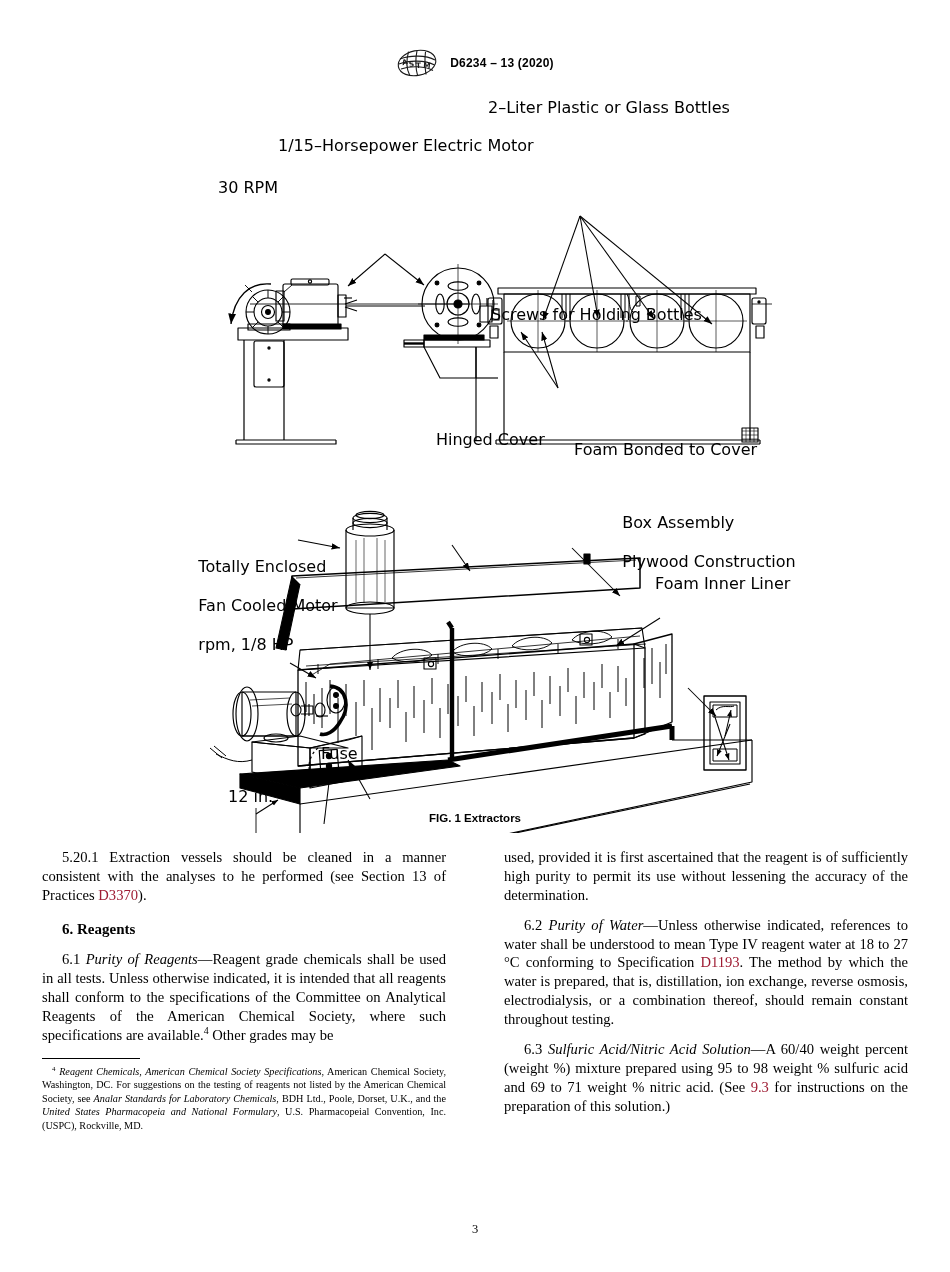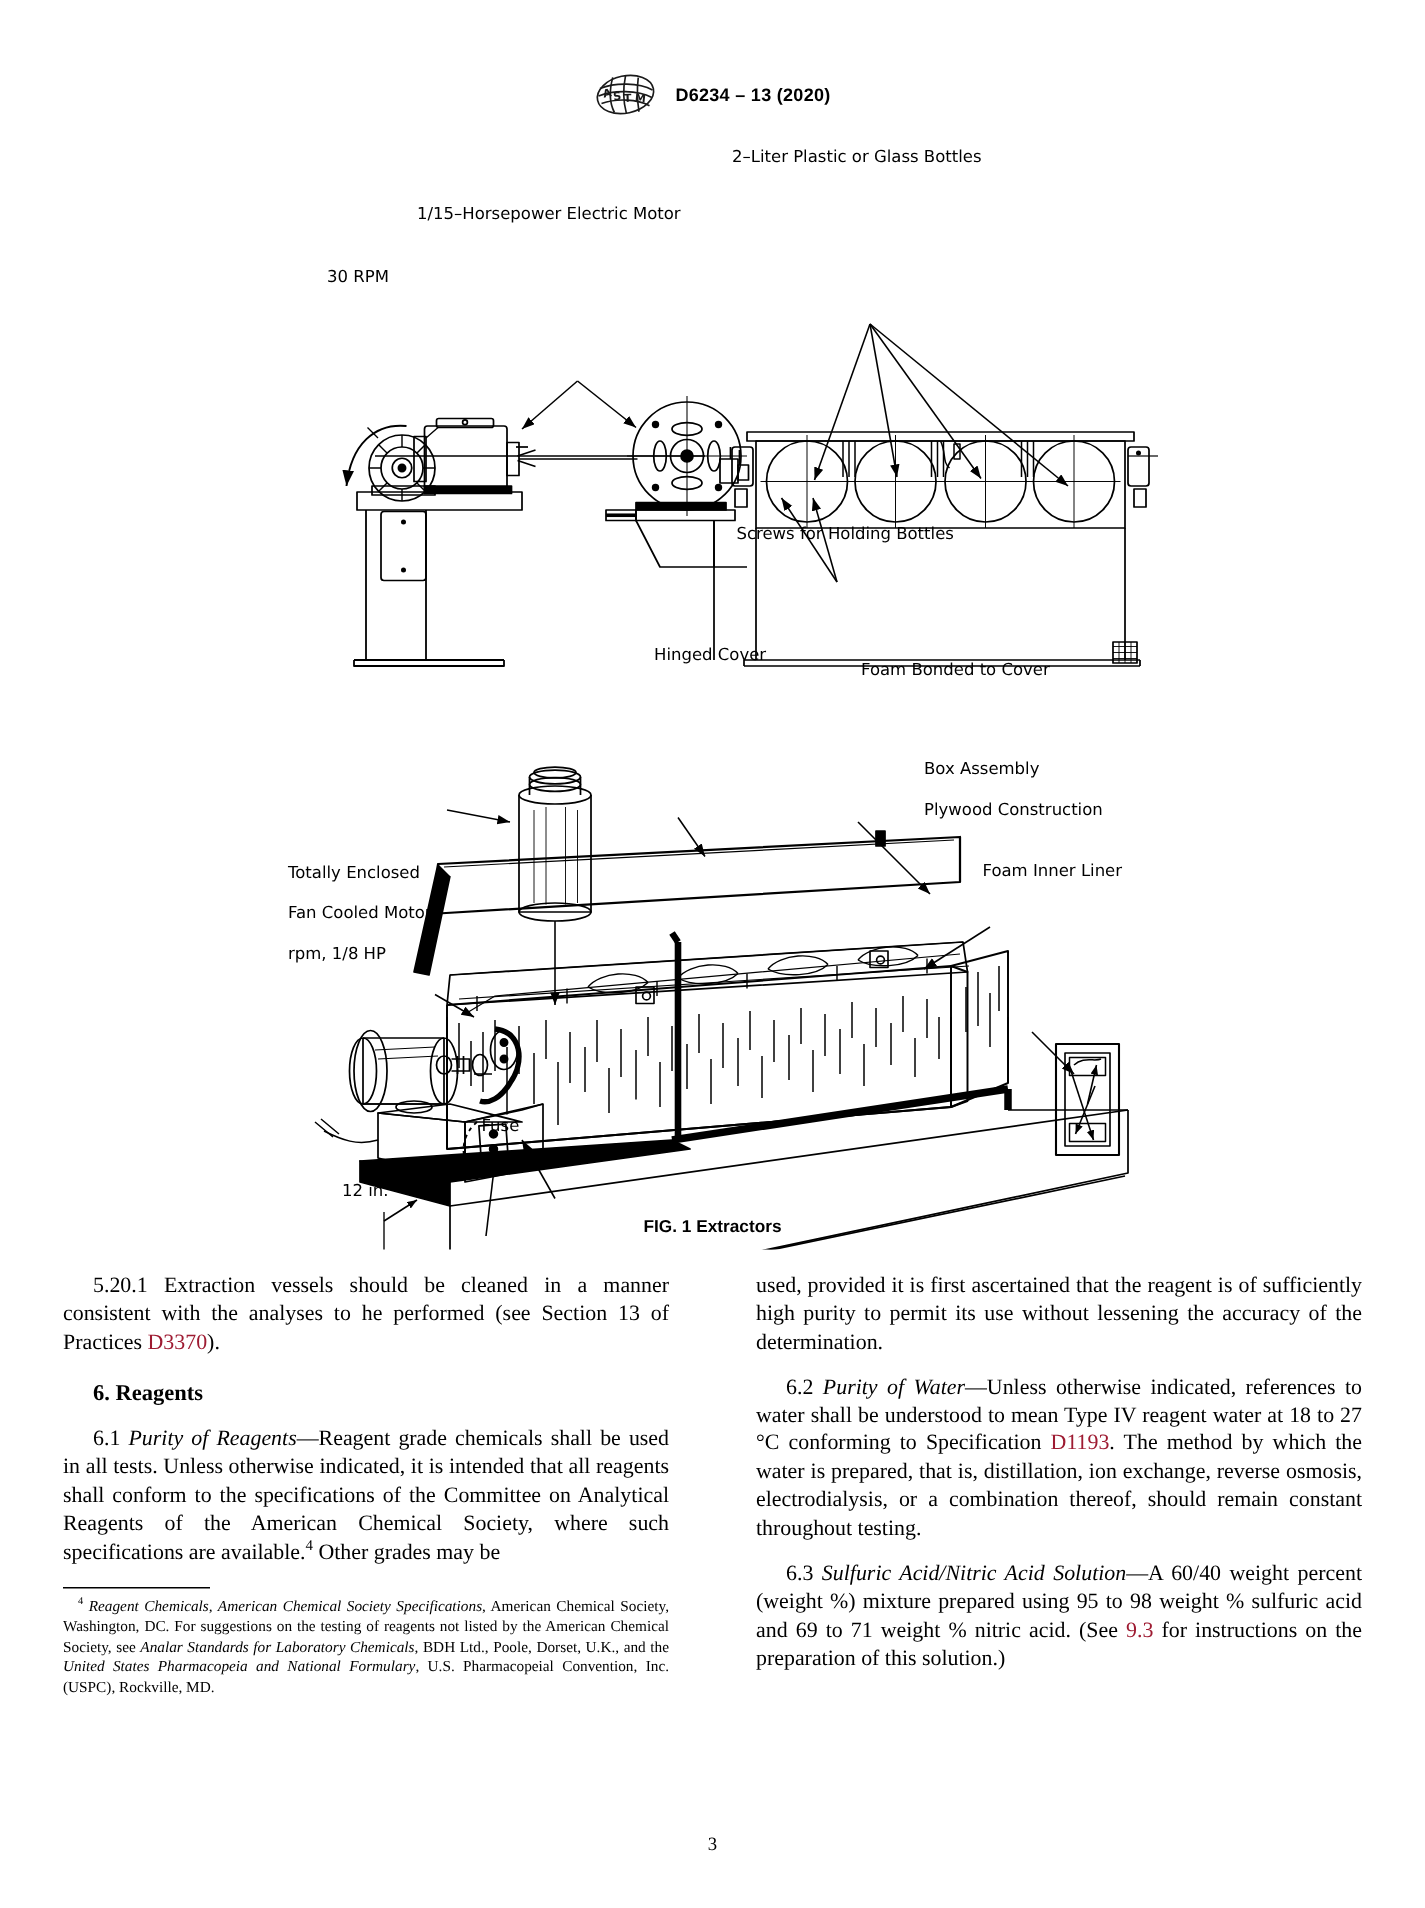--- a/index.html
+++ b/index.html
@@ -58,21 +58,21 @@
     width: 950px;
     text-align: center;
     font-family: "Liberation Sans", "DejaVu Sans", sans-serif;
     font-weight: bold;
     font-size: 11.5px;
   }
 
   .fig-label {
     position: absolute;
     font-family: "DejaVu Sans", "Liberation Sans", sans-serif;
-    font-size: 11px;
+    font-size: 16px;
     line-height: 1.22;
     color: #000;
     white-space: pre;
   }
   .fig-label.center { text-align: left; }
   .fig-label.right  { text-align: right; }
 
   
   .col {
     position: absolute;
@@ -440,36 +440,36 @@
         <path c="" d="M324 736 L330 686" marker-end="url(#ah)"></path>
       </g>
 
     </g>
   </svg>
 
   
   <div class="fig-label" style="left:488px; top:10px;">2–Liter Plastic or Glass Bottles</div>
   <div class="fig-label" style="left:278px; top:48px;">1/15–Horsepower Electric Motor</div>
   <div class="fig-label" style="left:218px; top:90px;">30 RPM</div>
-  <div class="fig-label" style="left:491px; top:217px;margin-top:44px;">Screws for Holding Bottles</div>
+  <div class="fig-label" style="left:491px; top:217px;">Screws for Holding Bottles</div>
 
   
 
   <div class="fig-label" style="left:436px; top:342px;">Hinged Cover</div>
 
   <div class="fig-label" style="left:574px; top:352px;">Foam Bonded to Cover</div>
 
   <div class="fig-label center" style="left:602px; top:405px; width:180px;">
     <span>Box Assembly</span><br>
     <span>Plywood Construction</span>
   </div>
 
   <div class="fig-label" style="left:655px; top:486px;">Foam Inner Liner</div>
 
-  <div class="fig-label center" style="left:178px; top:474px; width:124px;">
+  <div class="fig-label center" style="left:178px; top:449px; width:124px;">
     <span>Totally Enclosed</span><br>
     <span>Fan Cooled Motor</span><br>
     <span>rpm, 1/8 HP</span>
   </div>
 
 
   <div class="fig-label" style="left:321px; top:656px;">Fuse</div>
 
   <div class="fig-label" style="left:228px; top:699px;">12 in.</div>
 </div>

